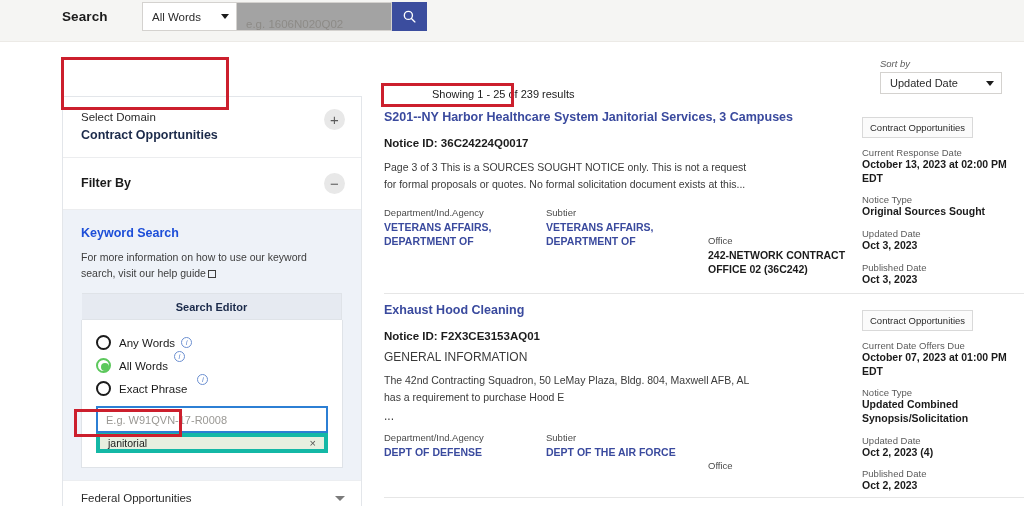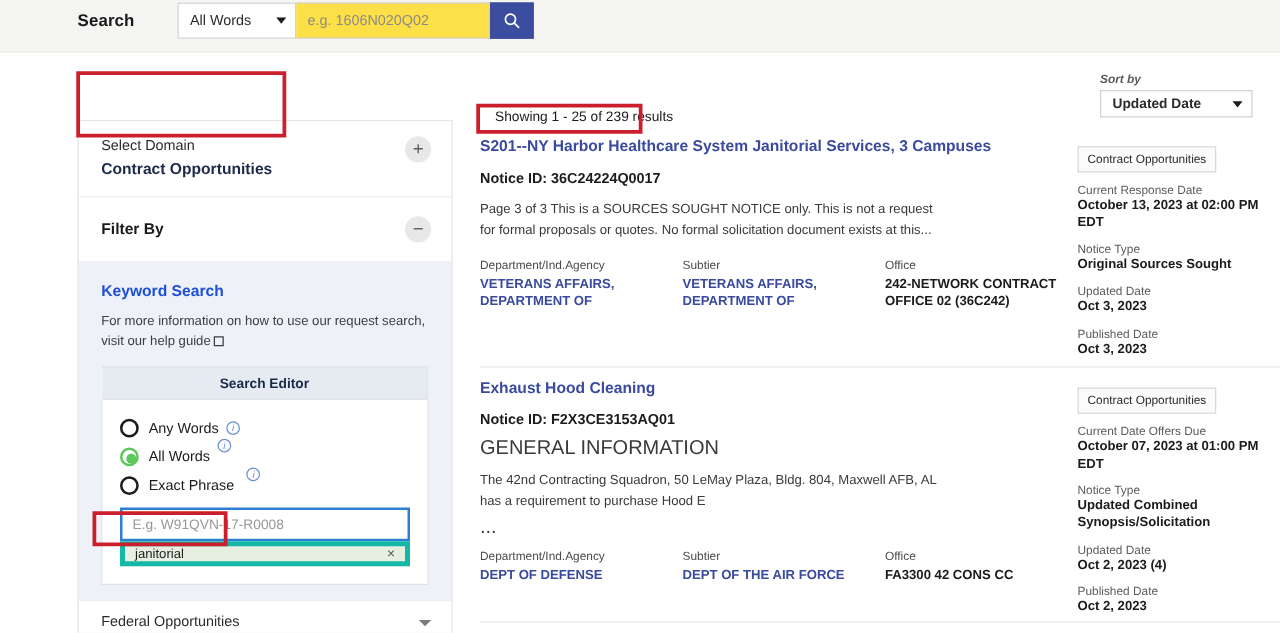--- a/index.html
+++ b/index.html
@@ -28,22 +28,22 @@
   .sel-words {
     width:95px; background:#fff; border:1px solid #d4d2cf;
     display:flex; align-items:center; justify-content:space-between;
     padding:0 7px 0 9px; font-size:11.5px; color:#2b2b2b;
   }
   .caret-dn {
     width:0;height:0;border-left:4.5px solid transparent;border-right:4.5px solid transparent;
     border-top:5.5px solid #1b1b1b;
   }
   .search-input-wrap {
-    width:155px; background:#fde047; border:1px solid #d4d2cf; border-left:none;
-    display:flex; align-items:center; padding-left:9px;
+    width:155px; background:#a3a3a3; border:1px solid #d4d2cf; border-left:none;
+    display:flex; align-items:flex-end; padding-left:9px;
   }
   .search-input-wrap input {
     border:none; outline:none; width:100%; font-size:11.5px;
     font-family:"Liberation Sans", sans-serif; color:#2b2b2b; background:transparent;
   }
   .search-input-wrap input::placeholder { color:#8d8b87; }
   .search-btn {
     width:35px; background:#3b4d9e; border:1px solid #3b4d9e;
     display:flex; align-items:center; justify-content:center; cursor:pointer;
   }
@@ -121,38 +121,38 @@
   .chip-x { color:#555; font-size:11px; cursor:pointer; }
 
   .flt-row {
     background:#fff; border-top:1px solid #eceef1;
     padding:11px 16px 11px 18px; display:flex; align-items:center;
     justify-content:space-between; font-size:11.5px; color:#2b2b2b; cursor:pointer;
   }
   .chev { width:0;height:0;border-left:5px solid transparent;border-right:5px solid transparent;
           border-top:5px solid #7b7b7b; }
   .showing { font-size:11px; color:#1b1b1b; }
-  .sortby-wrap { position:absolute; left:880px; top:58px; width:122px;font-weight:bold; }
+  .sortby-wrap { position:absolute; left:880px; top:58px; width:122px; }
   .sortby-lbl { font-size:9.5px; font-style:italic; color:#5b5b5b; margin-bottom:3px; }
   .sortby-sel {
     height:22px; border:1px solid #d4d2cf; background:#fff;
     display:flex; align-items:center; justify-content:space-between;
     padding:0 7px 0 9px; font-size:11px; color:#2b2b2b; cursor:pointer;
   }
 
   .result { position:absolute; left:384px; width:640px; }
   .res-title {
     font-size:12.5px; font-weight:700; color:#3a4a9e; cursor:pointer;
   }
   .res-nid { font-size:11.5px; font-weight:700; color:#1b1b1b; margin-top:13px; }
   .res-desc { font-size:10.5px; color:#3a3a3a; line-height:1.62; margin-top:10px; width:370px; }
-  .res-sub { font-size:16px; color:#3a3a3a; margin-top:8px; }
+  .res-sub { font-size:12px; color:#3a3a3a; margin-top:8px; }
   .orgrow { display:flex; margin-top:14px; }
   .orgcol { width:162px; }
-  .orgcol.w3 { width:150px; }
+  .orgcol.w3 { width:150px;margin-top:28px; }
   .org-lbl { font-size:9.5px; color:#4a4a4a; margin-bottom:2px; }
   .org-val { font-size:10.5px; font-weight:700; color:#3a4a9e; line-height:1.38; cursor:pointer; }
   .org-val.plain { color:#1b1b1b; cursor:default; }
 
   .meta { position:absolute; width:165px; }
   .badge {
     display:inline-block; border:1px solid #d9d9d9; background:#fbfbfb;
     padding:4px 7px; font-size:9.5px; color:#2b2b2b;
   }
   .meta-lbl { font-size:9.5px; color:#5b5b5b; margin-top:9px; }
@@ -198,21 +198,21 @@
     </div>
 
     <div class="panel-head second">
       <div class="filter-title">Filter By</div>
       <div class="circ-btn">−</div>
     </div>
 
     <div class="kw-section">
       <div class="kw-title">Keyword Search</div>
       <div class="kw-help">
-        <span>For more information on how to use our request search, visit our help guide</span><span class="ext-ico"></span>
+        <span>For more information on how to use our keyword search, visit our help guide</span><span class="ext-ico"></span>
       </div>
 
       <div class="tabs">
         <div class="tab inactive">Search Editor</div>
       </div>
 
       <div class="tabbody">
         <div class="radio-row r1">
           <span class="radio"></span>
           <span class="radio-lbl">Any Words</span>
@@ -253,21 +253,21 @@
   </div>
 
   <div class="sortby-wrap">
     <div class="sortby-lbl">Sort by</div>
     <div class="sortby-sel">
       <span>Updated Date</span>
       <span class="caret-dn"></span>
     </div>
   </div>
 
-  <div style="position:absolute;left:364px;top:88px;padding-left:32px;" class="showing">Showing 1 - 25 of 239 results</div>
+  <div style="position:absolute;left:400px;top:88px;padding-left:32px;" class="showing">Showing 1 - 25 of 239 results</div>
 
   <div class="result" style="top:110px;">
     <div class="res-title">S201--NY Harbor Healthcare System Janitorial Services, 3 Campuses</div>
     <div class="res-nid">Notice ID: 36C24224Q0017</div>
     <div class="res-desc">Page 3 of 3 This is a SOURCES SOUGHT NOTICE only. This is not a request for formal proposals or quotes. No formal solicitation document exists at this...</div>
     <div class="orgrow">
       <div class="orgcol">
         <div class="org-lbl">Department/Ind.Agency</div>
         <div class="org-val">VETERANS AFFAIRS, DEPARTMENT OF</div>
       </div>
@@ -306,21 +306,20 @@
       <div class="orgcol">
         <div class="org-lbl">Department/Ind.Agency</div>
         <div class="org-val">DEPT OF DEFENSE</div>
       </div>
       <div class="orgcol">
         <div class="org-lbl">Subtier</div>
         <div class="org-val">DEPT OF THE AIR FORCE</div>
       </div>
       <div class="orgcol w3">
         <div class="org-lbl">Office</div>
-        <div class="org-val plain">FA3300 42 CONS CC</div>
       </div>
     </div>
   </div>
 
   <div class="meta" style="left:862px;top:310px;">
     <div class="badge">Contract Opportunities</div>
     <div class="meta-lbl">Current Date Offers Due</div>
     <div class="meta-val">October 07, 2023 at 01:00 PM EDT</div>
     <div class="meta-lbl">Notice Type</div>
     <div class="meta-val">Updated Combined Synopsis/Solicitation</div>

